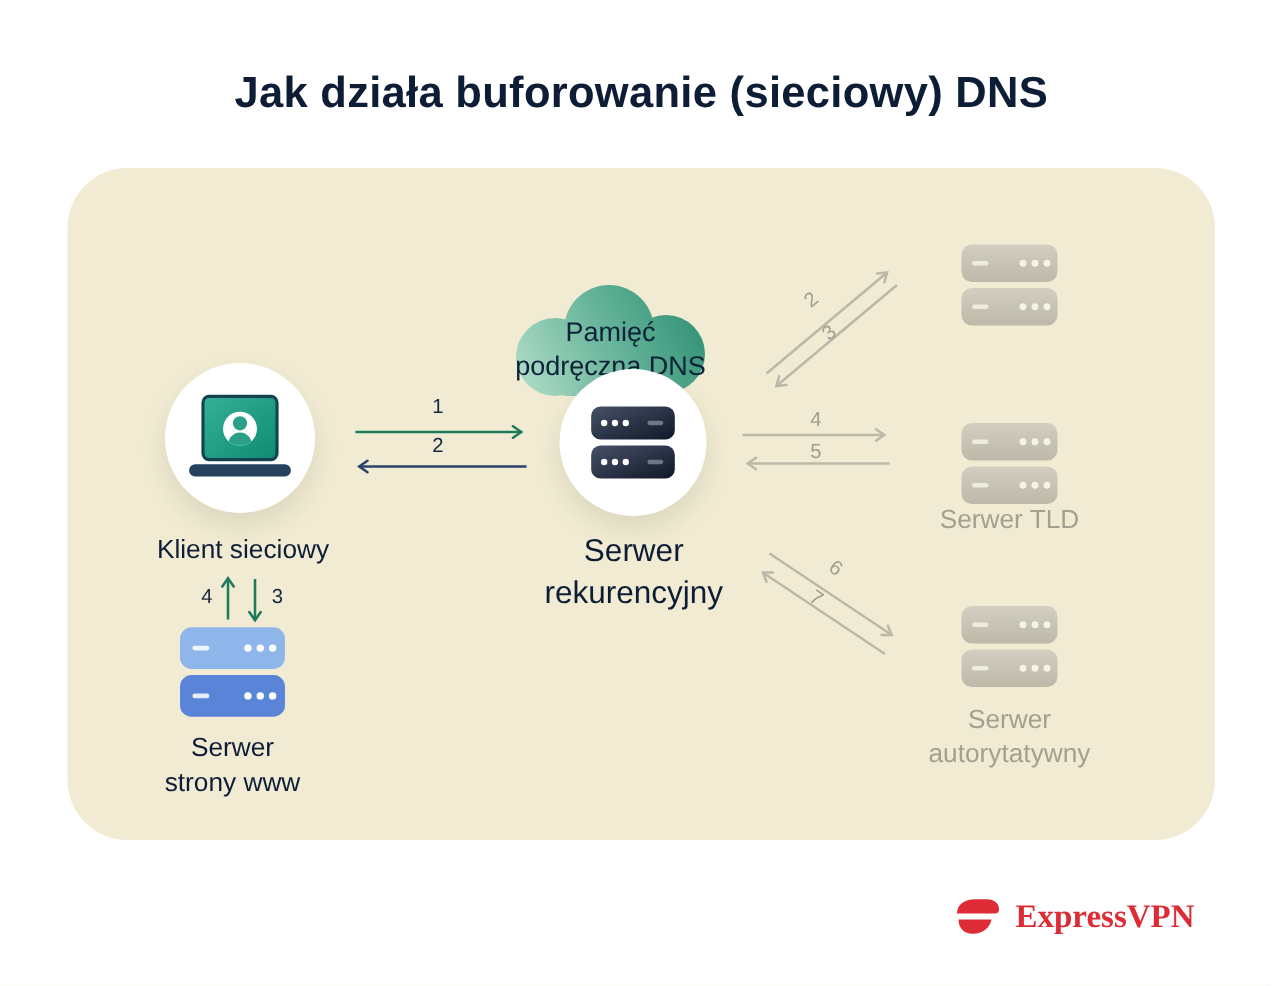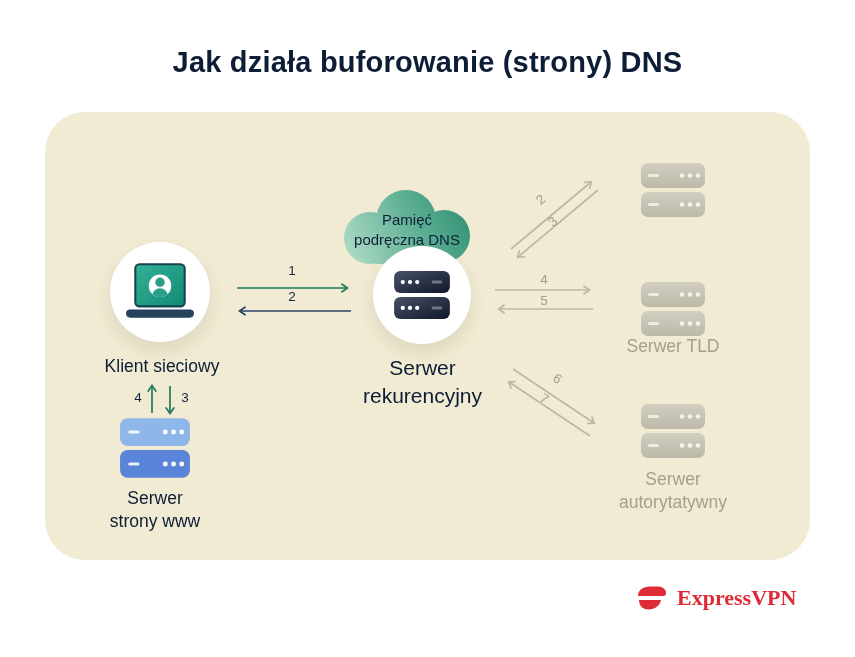--- a/index.html
+++ b/index.html
@@ -9,30 +9,30 @@
   .title{left:0;top:46px;width:855px;text-align:center;font-size:29px;font-weight:700;
          letter-spacing:.2px;color:#0e1d36;}
   .panel{left:45px;top:112px;width:765px;height:448px;background:#f0ebd2;border-radius:40px;}
   .circle-node{background:#ffffff;border-radius:50%;display:flex;align-items:center;
                justify-content:center;box-shadow:0 8px 18px rgba(40,50,30,.10);}
   .node-label{font-size:17.5px;line-height:1.32;text-align:center;white-space:pre-line;color:#0e1d36;}
   .node-label.small{font-size:21px;}
   .node-label.muted{color:#a39f91;}
   .cloud-wrap{left:332px;top:184px;width:150px;height:84px;}
   .cloud-label{position:absolute;left:8px;right:8px;top:26px;text-align:center;
-               font-size:15px;line-height:1.3;color:#0d2238;white-space:pre-line;}
+               font-size:18px;line-height:1.3;color:#0d2238;white-space:pre-line;}
   .step-num{width:16px;height:16px;line-height:16px;text-align:center;font-size:13.5px;color:#16263f;}
   .step-num.gray{color:#a19d8f;}
   .rot-up{transform:rotate(-40deg);}
   .rot-down{transform:rotate(34deg);}
   .arrow-line{fill:none;stroke-width:1.7;}
   .arrow-line.green{stroke:#1e7b5c;}
   .arrow-line.navy{stroke:#2b4269;}
   .arrow-line.gray{stroke:#bcb8a9;}
-  .logo{left:632px;top:585px;display:flex;align-items:center;gap:9px;}
+  .logo{left:632px;top:598px;display:flex;align-items:center;gap:9px;}
   .logo-text{font-family:"Liberation Serif",serif;font-weight:700;font-size:22px;color:#dd2c36;}
 </style>
 </head>
 <body>
 
 <div class="page">
 
   <svg width="0" height="0" style="position:absolute" aria-hidden="true">
     <defs>
       <linearGradient id="gDark" x1="0" y1="0" x2="1" y2="1">
@@ -48,21 +48,21 @@
           <stop offset="1" stop-color="#0f8b73"></stop>
       </linearGradient>
       <linearGradient id="gCloud" gradientUnits="userSpaceOnUse" x1="20" y1="72" x2="132" y2="12">
         <stop offset="0" stop-color="#a9d8c2"></stop>
           <stop offset="0.55" stop-color="#5fb095"></stop>
         <stop offset="1" stop-color="#2f8f73"></stop>
       </linearGradient>
     </defs>
   </svg>
 
-  <div class="abs title">Jak działa buforowanie (strony) DNS</div>
+  <div class="abs title">Jak działa buforowanie (sieciowy) DNS</div>
 
   <div class="abs panel"></div>
 
   <svg class="abs" style="left:0;top:0;pointer-events:none" width="855" height="657">
     <defs>
       <marker id="ahGreen" markerUnits="userSpaceOnUse" markerWidth="12" markerHeight="12" refX="6.5" refY="5" orient="auto">
         <path d="M1.5,1.2 L7,5 L1.5,8.8" fill="none" stroke="#1e7b5c" stroke-width="1.7" stroke-linecap="round"></path>
       </marker>
       <marker id="ahNavy" markerUnits="userSpaceOnUse" markerWidth="12" markerHeight="12" refX="6.5" refY="5" orient="auto">
         <path d="M1.5,1.2 L7,5 L1.5,8.8" fill="none" stroke="#2b4269" stroke-width="1.7" stroke-linecap="round"></path>

